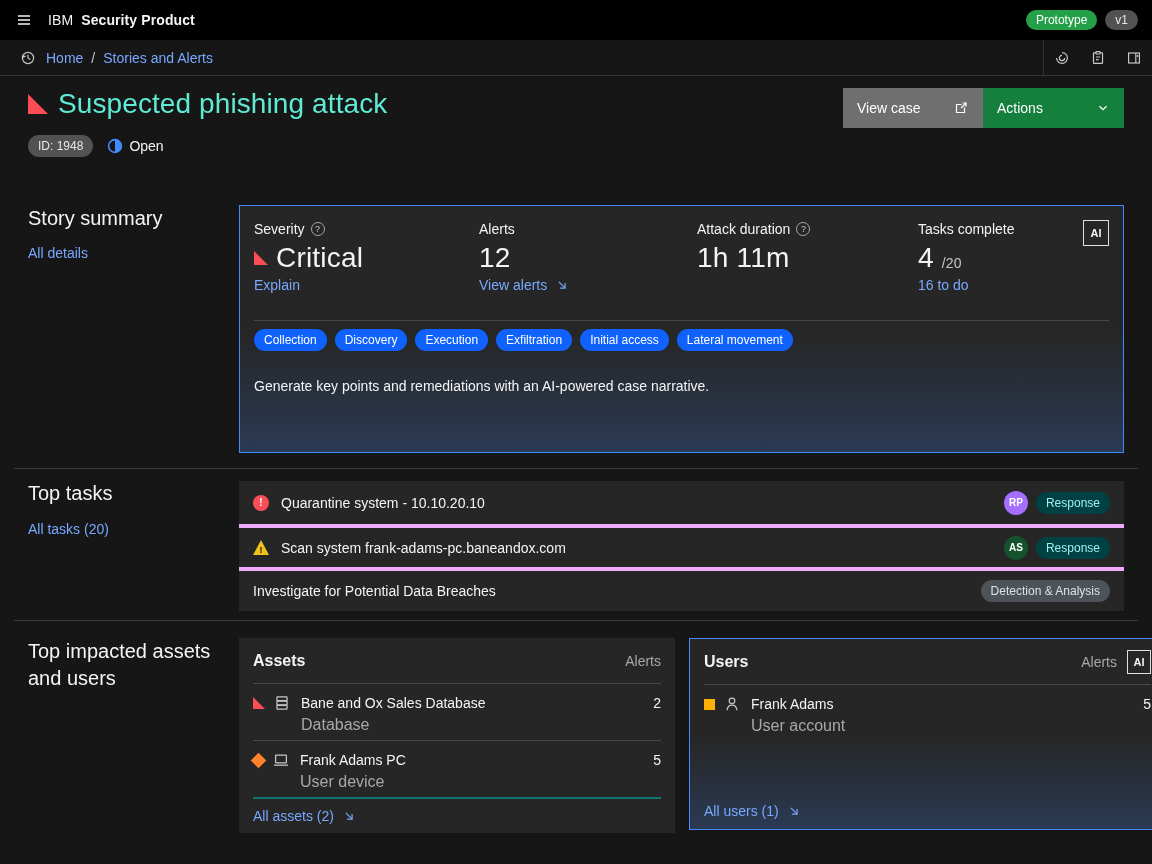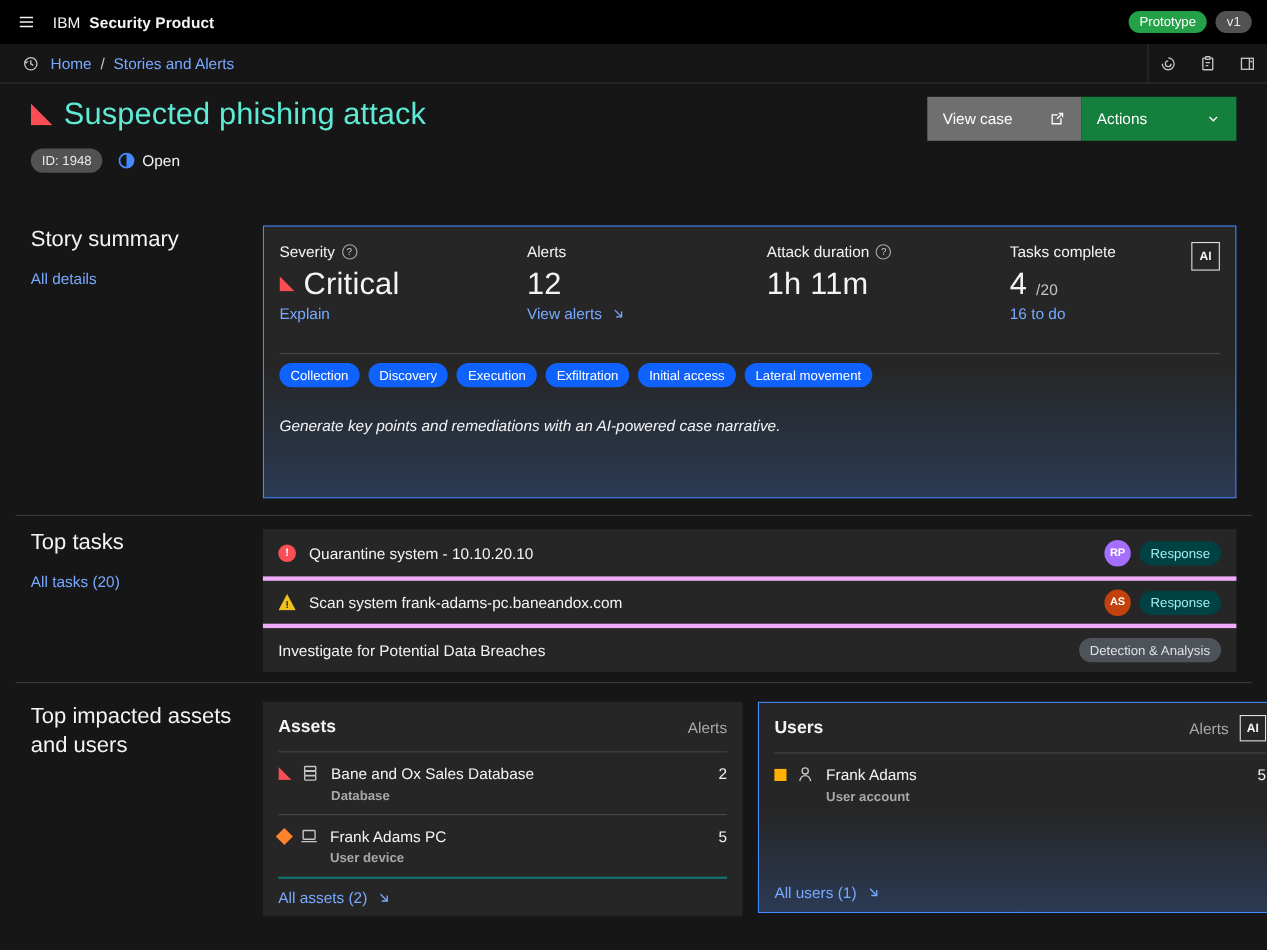--- a/index.html
+++ b/index.html
@@ -73,57 +73,57 @@
     display:inline-flex; align-items:center; justify-content:center; font-size:9px; color:#c6c6c6; cursor:pointer; }
   .help-icon::after { content:"?"; }
   .metric-value { font-size:28px; font-weight:400; color:#f4f4f4; height:36px; display:flex;
     align-items:center; gap:8px; margin-top:2px; letter-spacing:.2px; }
   .metric-suffix { font-size:14px; color:#c6c6c6; align-self:flex-end; margin-bottom:5px; }
   .metric .link { margin-top:1px; }
   .story-divider { border:none; border-top:1px solid #474747; margin-top:26px; }
   .tags-row { display:flex; gap:8px; margin-top:8px; }
   .tag-blue { background:#0f62fe; color:#fff; font-size:12px; line-height:22px; padding:0 10px;
     border-radius:12px; cursor:pointer; }
-  .narrative { font-size:14px; color:#f4f4f4; margin-top:27px;font-style:italic; }
+  .narrative { font-size:14px; color:#f4f4f4; margin-top:27px; }
   .ai-badge { width:26px; height:26px; border:1px solid #e0e0e0; display:flex; align-items:center;
     justify-content:center; font-size:11px; font-weight:700; color:#f4f4f4; margin-left:auto; flex:none; }
   
   .tasks-card { position:absolute; top:481px; left:239px; width:885px; height:130px; }
   .task-row { height:43px; display:flex; align-items:center; padding:0 14px; gap:12px; }
   .task-row + .task-row { border-top:4px solid #f0abfc; }
   .task-title { font-size:14px; color:#f4f4f4; }
   .task-right { margin-left:auto; display:flex; align-items:center; gap:8px; }
   .err-icon { width:16px; height:16px; border-radius:50%; background:#fa4d56; color:#fff;
     display:flex; align-items:center; justify-content:center; font-size:10px; font-weight:700; flex:none; }
   .err-icon::after { content:"!"; }
   .warn-icon { width:16px; height:15px; background:#f1c21b; clip-path:polygon(50% 0,100% 100%,0 100%);
     color:#161616; display:flex; align-items:flex-end; justify-content:center; font-size:9px; font-weight:700; flex:none; }
   .warn-icon::after { content:"!"; }
   .avatar { width:24px; height:24px; border-radius:50%; color:#fff; font-size:10px; font-weight:700;
     display:flex; align-items:center; justify-content:center; cursor:pointer; }
   .avatar-purple { background:#a56eff; }
-  .avatar-red { background:#c2410c; }
+  .avatar-red { background:#14532d; }
   .tag-teal { background:#004144; color:#9ef0f0; font-size:12px; line-height:22px; padding:0 10px; border-radius:12px; }
   .tag-gray { background:#4d5358; color:#dde1e6; font-size:12px; line-height:22px; padding:0 10px; border-radius:12px; }
   
   .impact-card { position:absolute; top:638px; display:flex; flex-direction:column; padding:0 14px; }
   .assets-card { left:239px; width:436px; height:195px; }
   .users-card { left:689px; width:477px; height:192px; }
   .impact-head { height:46px; display:flex; align-items:center; border-bottom:1px solid #474747; gap:10px; }
   .impact-title { font-size:16px; font-weight:700; color:#f4f4f4; }
   .impact-alerts { margin-left:auto; font-size:14px; color:#a8a8a8; }
   .users-card .impact-alerts { margin-left:auto; }
   .impact-row { height:56px; display:flex; align-items:flex-start; padding-top:9px; gap:10px; }
   .impact-row + .impact-row { border-top:1px solid #474747; }
   .row-icons { display:flex; align-items:center; gap:8px; height:20px; }
   .diamond { width:11px; height:11px; background:#ff832b; transform:rotate(45deg); display:inline-block; }
   .square { width:11px; height:11px; background:#ffb000; display:inline-block; }
   .row-main { display:flex; flex-direction:column; gap:3px; }
   .row-name { font-size:14px; color:#f4f4f4; line-height:20px; }
-  .row-sub { font-size:12px; color:#a8a8a8;font-weight:bold; }
+  .row-sub { font-size:16px; color:#a8a8a8; }
   .row-count { margin-left:auto; font-size:14px; color:#f4f4f4; line-height:20px; }
   .impact-foot { border-top:2px solid #0f766e; height:36px; display:flex; align-items:center; margin-top:auto; }
   .users-card .impact-foot { border-top:none; }
   svg { display:block; }
 </style>
 </head>
 <body>
 
 <div class="canvas">
 

